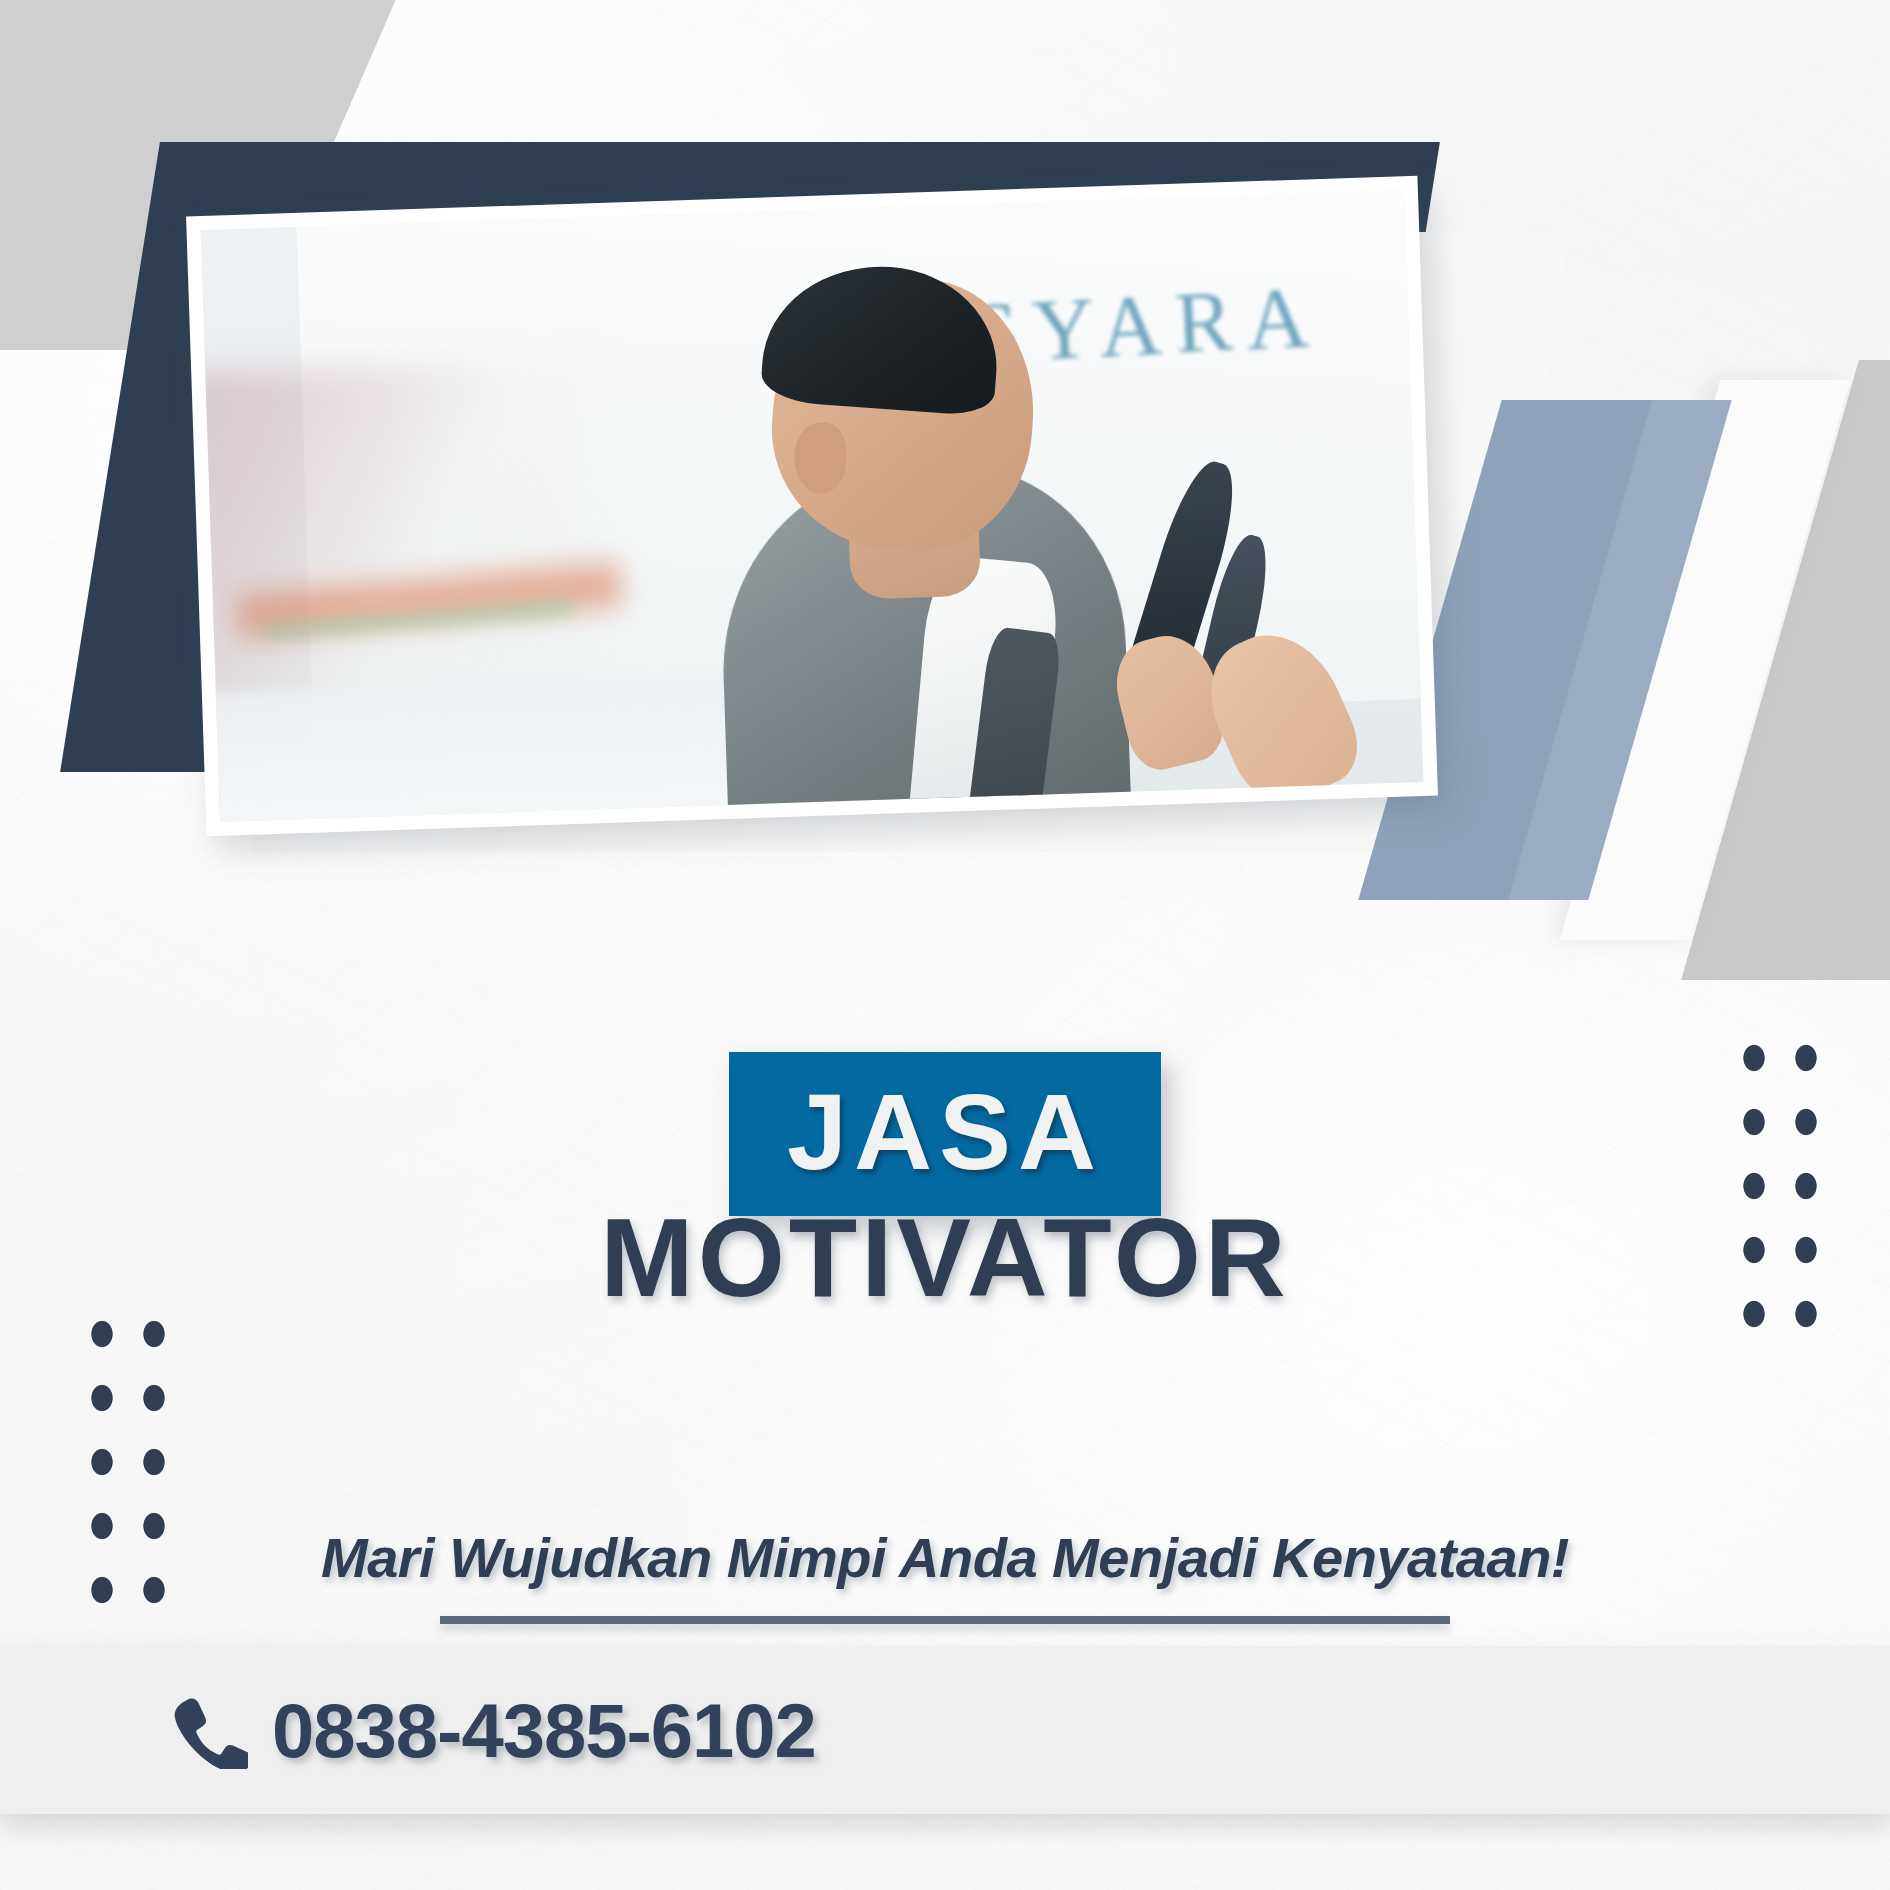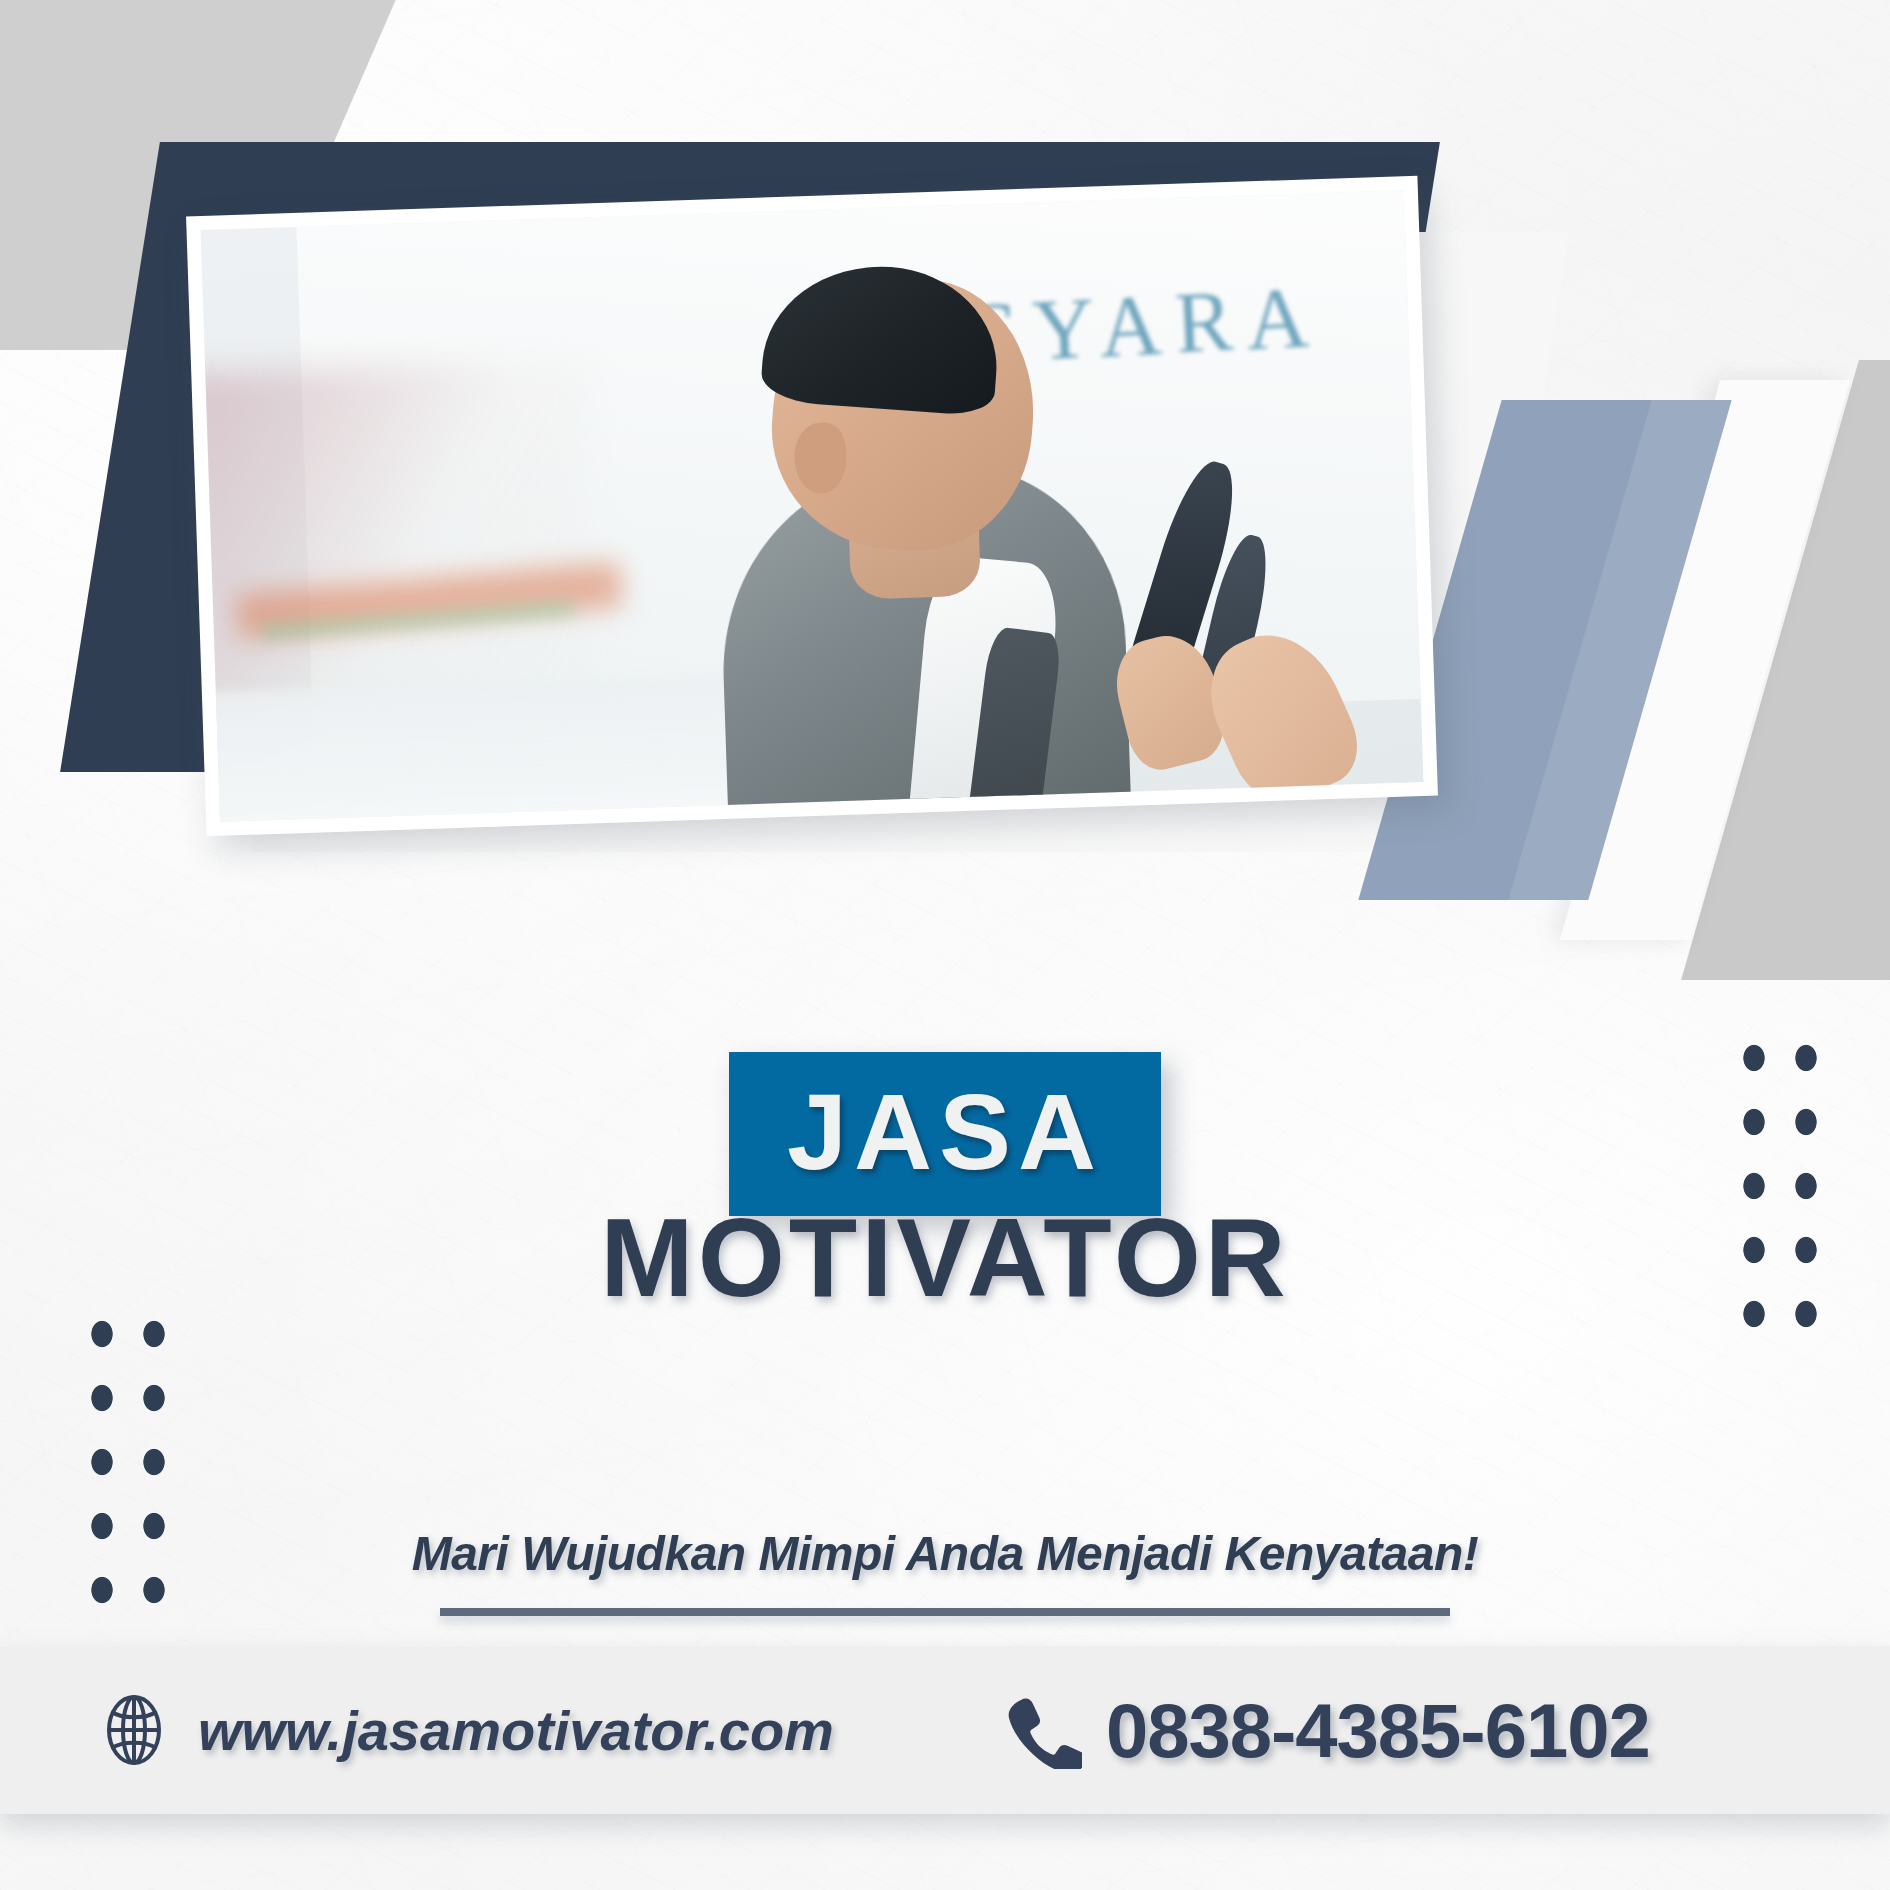--- a/index.html
+++ b/index.html
@@ -277,21 +277,21 @@
     font-weight: bold;
     letter-spacing: 3px;
     line-height: 1;
     padding: 22px 34px 28px 34px;
     box-shadow: 10px 14px 26px rgba(80,90,108,0.30);
     text-shadow: 4px 5px 7px rgba(45,58,76,0.42);
   }
 
   .tagline {
     color: #2f3e52;
-    font-size: 48px;
+    font-size: 56px;
     font-weight: bold;
     font-style: italic;
     letter-spacing: -0.5px;
     line-height: 1;
     text-shadow: 3px 4px 7px rgba(120,130,145,0.45);
   }
   .tag-rule {
     margin: 30px auto 0 auto;
     width: 1010px;
     height: 8px;
@@ -401,33 +401,20 @@
   </div>
 
 
   <div class="headline" style="top:1530px;">
     <div class="tagline">Mari Wujudkan Mimpi Anda Menjadi Kenyataan!</div>
     <div class="tag-rule"></div>
   </div>
 
   <div class="footer">
 
-    <div class="contact contact-web">
-      <svg class="ic" width="76" height="76" viewBox="0 0 76 76">
-        <g fill="none" stroke="#33425a" stroke-width="4">
-          <ellipse cx="38" cy="38" rx="25" ry="33"></ellipse>
-          <ellipse cx="38" cy="38" rx="11" ry="33"></ellipse>
-          <line x1="38" y1="5" x2="38" y2="71"></line>
-          <line x1="13" y1="38" x2="63" y2="38"></line>
-          <path d="M16 20 C26 27, 50 27, 60 20"></path>
-          <path d="M16 56 C26 49, 50 49, 60 56"></path>
-        </g>
-      </svg>
-      <span class="web-text">www.jasamotivator.com</span>
-    </div>
 
     <div class="contact contact-phone">
       <svg class="ic" width="78" height="78" viewBox="0 0 78 78">
         <path fill="#33425a" d="M17 9 c5 -3 10 -1 12 4 l6 13 c2 4 1 7 -2 9 l-6 4 c-1 1 -1 2 0 4
                  c4 9 11 16 20 20 c2 1 3 1 4 0 l4 -6 c2 -3 5 -4 9 -2 l13 6
                  c5 2 7 7 4 12 c-4 7 -12 10 -20 8 C40 79 10 49 5 27 C3 19 10 12 17 9 Z"></path>
       </svg>
       <span class="phone-text">0838-4385-6102</span>
     </div>
 

